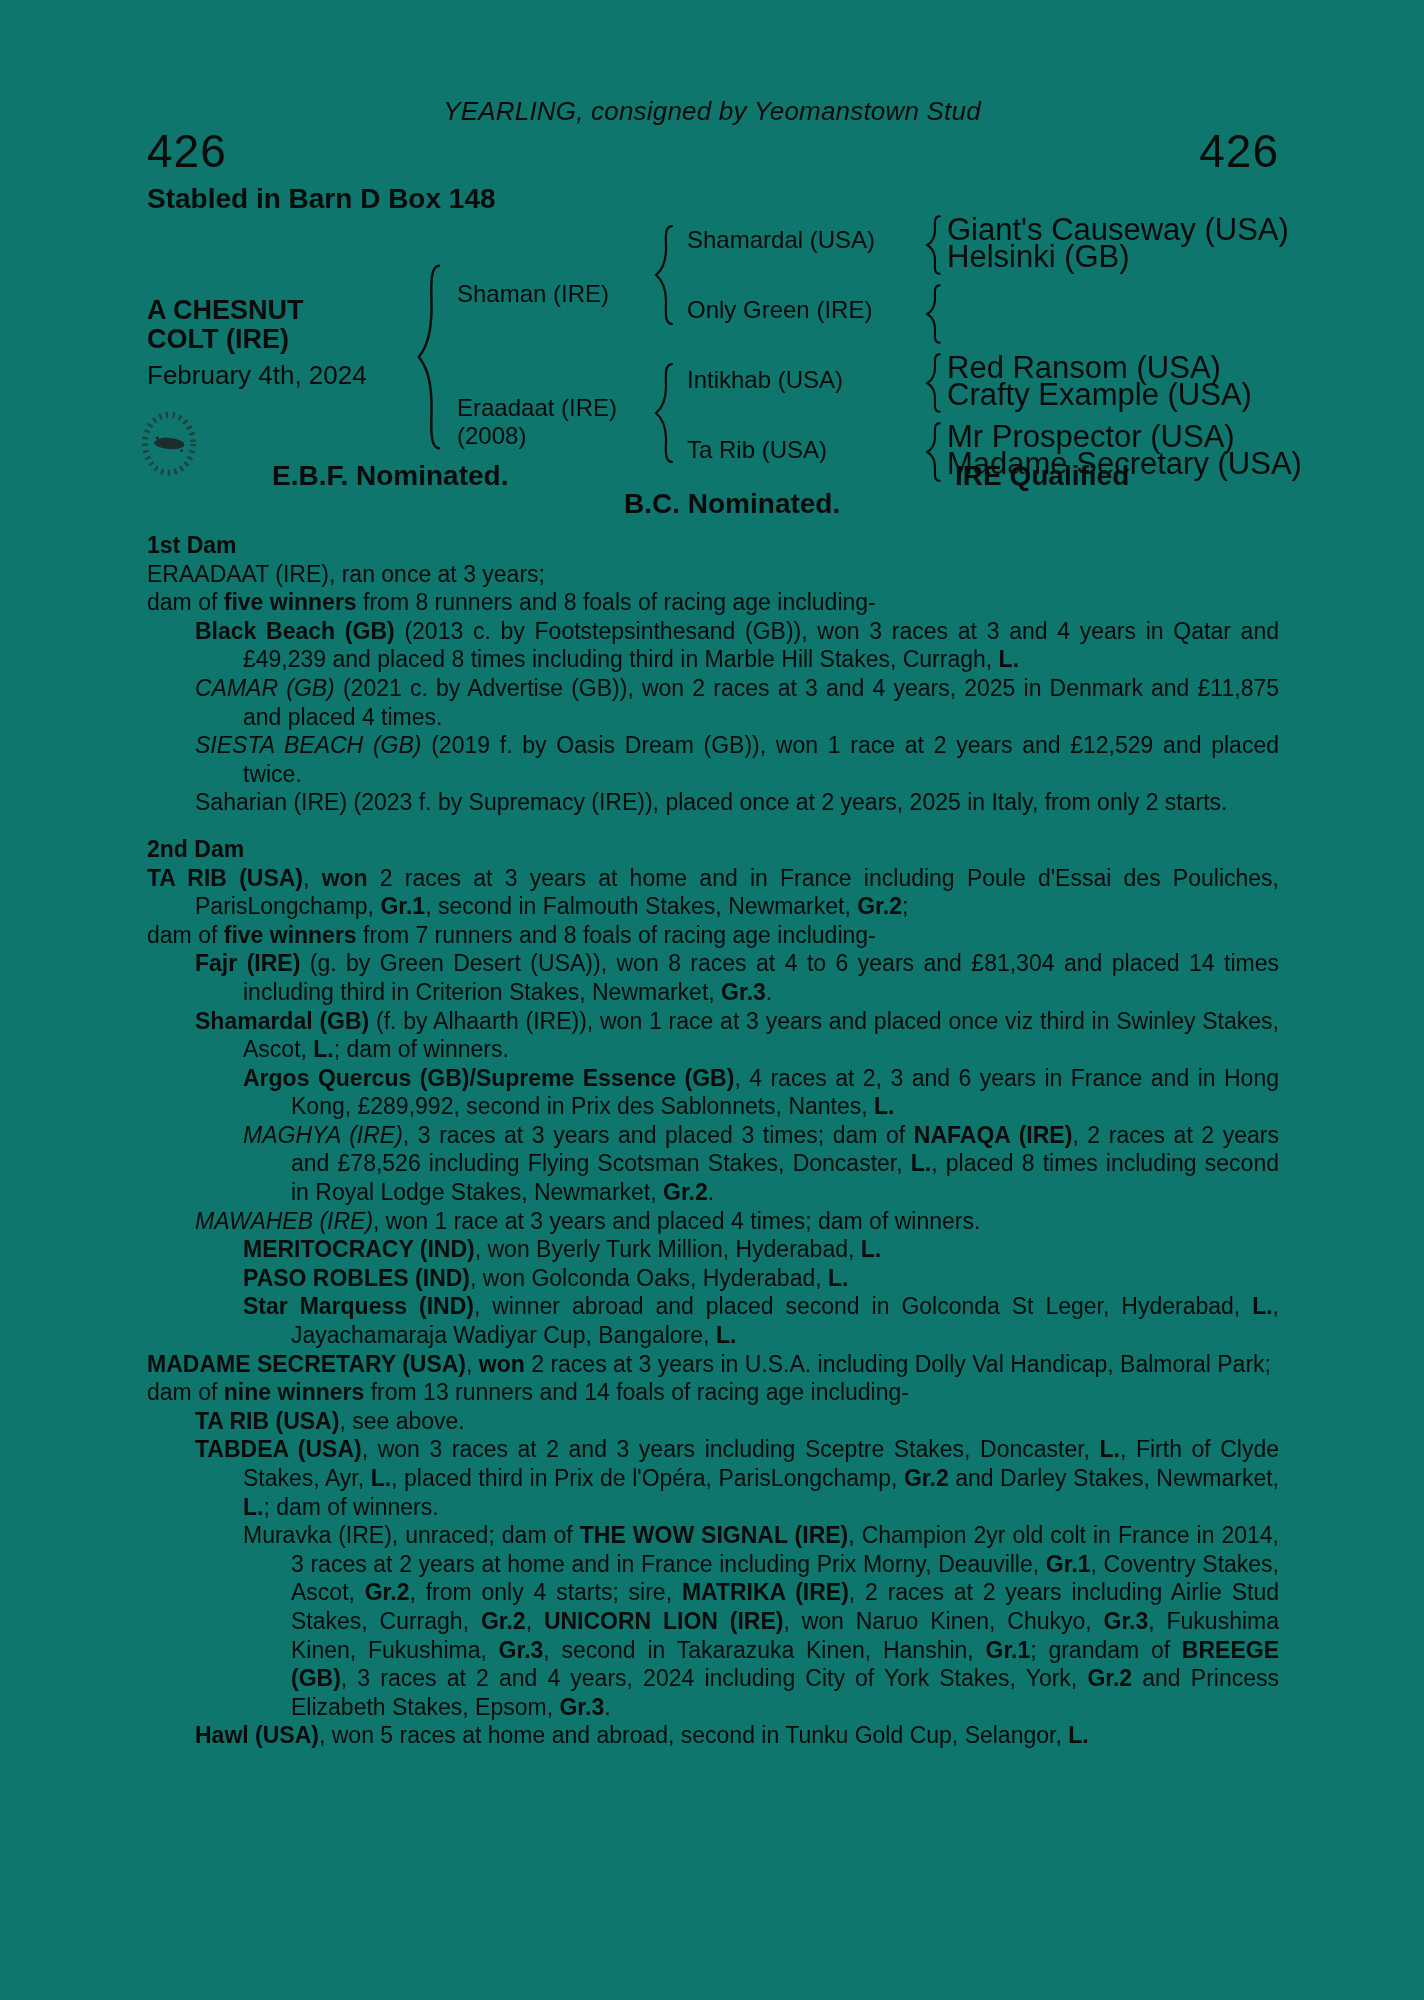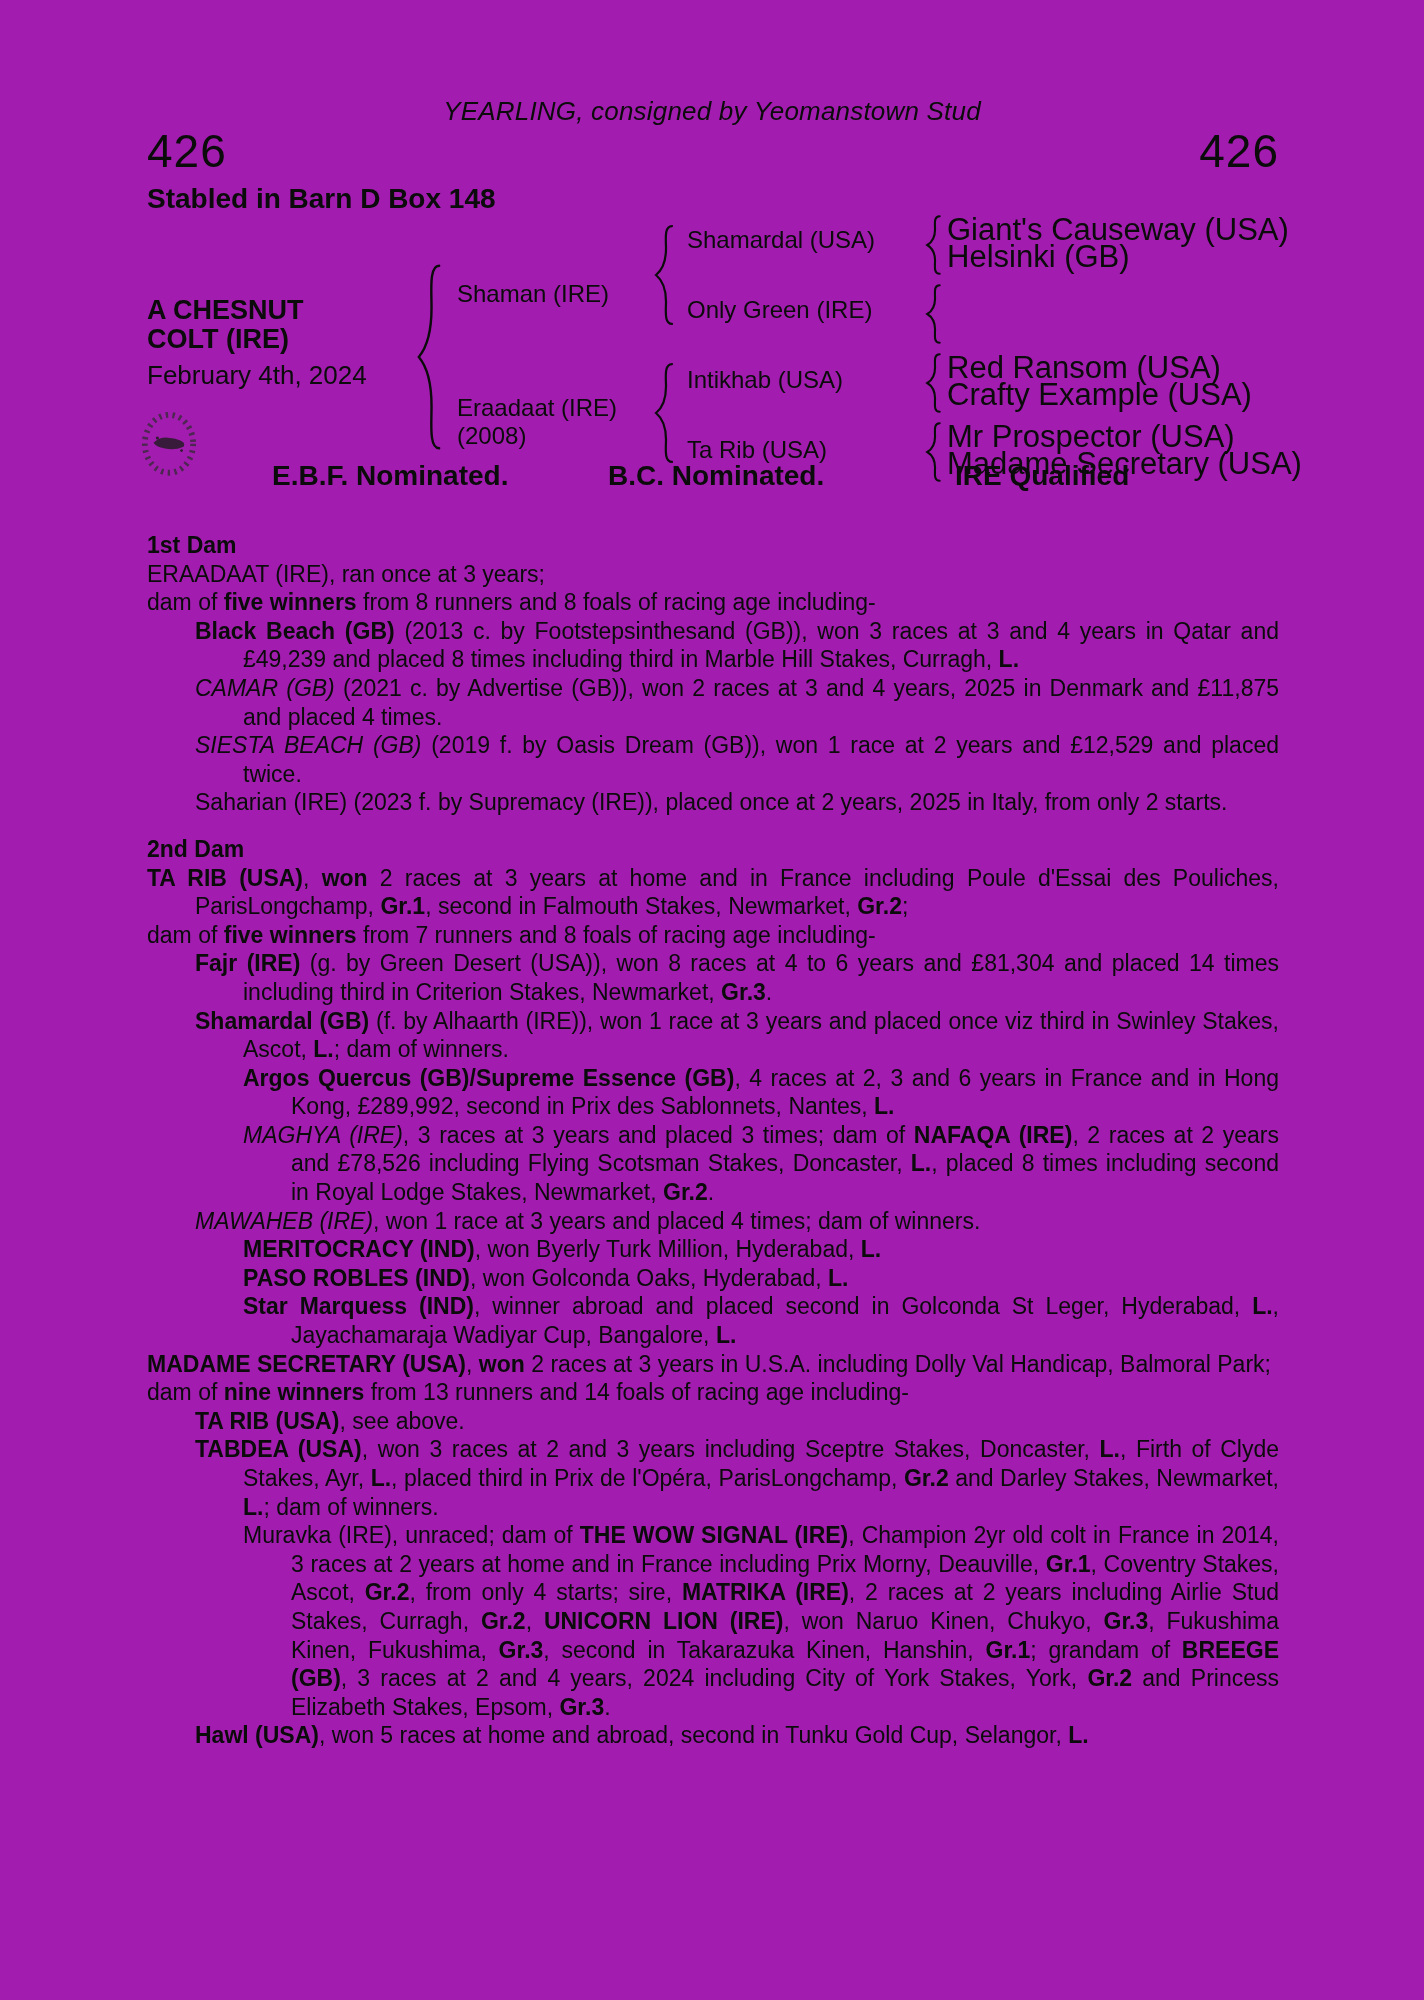--- a/index.html
+++ b/index.html
@@ -1,19 +1,19 @@
 <!DOCTYPE html>
 <html><head>
 <meta charset="utf-8">
 <style>
   html,body{margin:0;padding:0;background:#e8e8e8;}
   .page{
     position:relative;
     width:1424px;height:2000px;
-    background:#a21caf;
+    background:#0f766e;
     color:#0b0b0b;
     font-family:"Liberation Sans","DejaVu Sans",sans-serif;
     overflow:hidden;
     margin:0 auto;
   }
   
   .title{
     position:absolute;top:96px;left:0;width:100%;
     text-align:center;font-style:italic;font-size:26px;letter-spacing:.2px;
   }
@@ -38,21 +38,21 @@
   .br-m2{left:506px;top:152px;width:22px;height:102px;}
   .br-s1{left:778px;top:5px;width:17px;height:60px;}
   .br-s2{left:778px;top:74px;width:17px;height:60px;}
   .br-s3{left:778px;top:143px;width:17px;height:60px;}
   .br-s4{left:778px;top:212px;width:17px;height:60px;}
   
   .stamp{position:absolute;left:140px;top:408px;width:58px;height:74px;opacity:.88;}
   
   .nom{position:absolute;top:460px;font-size:28px;font-weight:bold;}
   .nom.ebf{left:272px;}
-  .nom.bc{left:608px;}
+  .nom.bc{left:624px;margin-top:28px;}
   .nom.ire{left:955px;}
   
   .bodytext{
     position:absolute;left:147px;top:531px;width:1132px;
     font-size:23px;line-height:28.6px;
   }
   .dam-heading{font-weight:bold;}
   .dam-heading.gap{margin-top:18px;}
   .para{text-align:justify;}
   .para.ind0{padding-left:48px;text-indent:-48px;}

